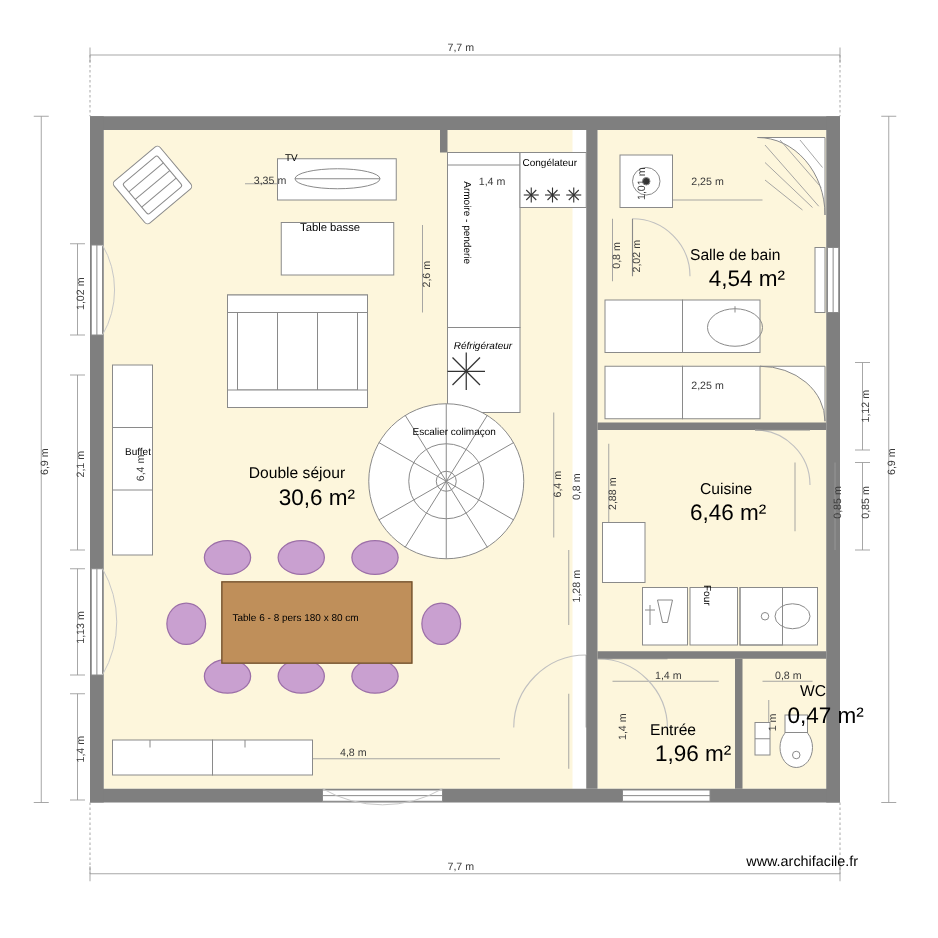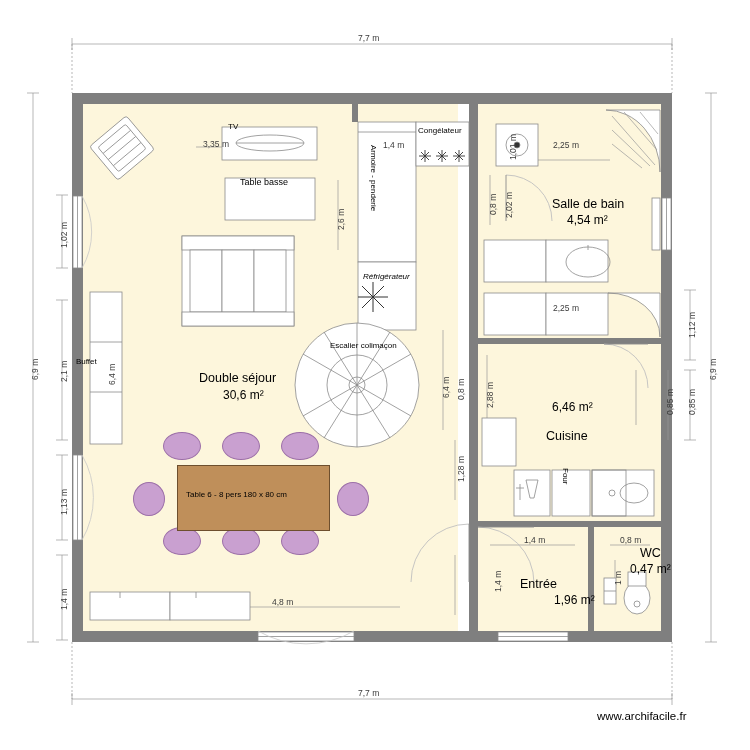--- a/index.html
+++ b/index.html
@@ -2,21 +2,21 @@
 <html><head>
 <meta charset="utf-8">
 <style>
   html,body{margin:0;padding:0;}
   body{width:750px;height:750px;background:#ffffff;font-family:"Liberation Sans",sans-serif;position:relative;overflow:hidden;}
   #plan{position:absolute;left:0;top:0;width:750px;height:750px;}
   .txt{position:absolute;font-family:"Liberation Sans",sans-serif;color:#000;white-space:nowrap;}
   .dimtxt{font-size:8.5px;color:#3b3b3b;}
   .dimtxt.v{transform-origin:0 0;}
   .roomname{font-size:12.5px;color:#000;text-align:center;}
-  .roomarea{font-size:12px;color:#000;text-align:center;}
+  .roomarea{font-size:18px;color:#000;text-align:center;}
   .lbl{font-size:8px;color:#000;}
   .wall{background:#7f7f7f;position:absolute;}
   .floor{position:absolute;background:#fdf6dc;}
   .credit{position:absolute;font-size:11.5px;color:#000;}
   .ellipse{position:absolute;background:#c9a0d0;border:1px solid #9c6fa8;border-radius:50%;}
   .table6{position:absolute;background:#bf8f5a;border:1px solid #6d4f2e;}
   svg{position:absolute;left:0;top:0;overflow:visible;}
 </style>
 </head>
 <body>
@@ -297,37 +297,37 @@
   <div class="ellipse" style="left:337px;top:482px;width:30px;height:32px;"></div>
   <div class="table6" style="left:177px;top:465px;width:151px;height:64px;"></div>
   <div class="txt" style="left:186px;top:490px;font-size:8px;">Table 6 - 8 pers  180 x 80 cm</div>
 
   <div class="txt lbl" style="left:228px;top:122px;">TV</div>
   <div class="txt" style="left:240px;top:177px;font-size:9px;">Table basse</div>
   <div class="txt lbl" style="left:418px;top:126px;">Congélateur</div>
   <div class="txt lbl" style="left:363px;top:272px;font-style:italic;">Réfrigérateur</div>
   <div class="txt lbl" style="left:378px;top:145px;transform:rotate(90deg);transform-origin:0 0;">Armoire - penderie</div>
   <div class="txt lbl" style="left:330px;top:341px;">Escalier colimaçon</div>
-  <div class="txt lbl" style="left:76px;top:357px;">Buffet</div>
+  <div class="txt lbl" style="left:100px;top:357px;">Buffet</div>
   <div class="txt lbl" style="left:570px;top:468px;transform:rotate(90deg);transform-origin:0 0;">Four</div>
 
   <div class="txt roomname" style="left:199px;top:371px;">Double séjour</div>
   <div class="txt roomarea" style="left:223px;top:388px;text-align:right;">30,6 m²</div>
 
   <div class="txt roomname" style="left:552px;top:197px;">Salle de bain</div>
   <div class="txt roomarea" style="left:567px;top:213px;">4,54 m²</div>
 
-  <div class="txt roomname" style="left:546px;top:384px;margin-top:45px;">Cuisine</div>
+  <div class="txt roomname" style="left:560px;top:384px;">Cuisine</div>
   <div class="txt roomarea" style="left:552px;top:400px;">6,46 m²</div>
 
   <div class="txt roomname" style="left:640px;top:546px;">WC</div>
   <div class="txt roomarea" style="left:630px;top:562px;">0,47 m²</div>
 
   <div class="txt roomname" style="left:520px;top:577px;">Entrée</div>
-  <div class="txt roomarea" style="left:524px;top:593px;margin-left:30px;">1,96 m²</div>
+  <div class="txt roomarea" style="left:524px;top:593px;">1,96 m²</div>
 
   <div class="txt dimtxt" style="left:358px;top:33px;">7,7 m</div>
   <div class="txt dimtxt" style="left:358px;top:688px;">7,7 m</div>
   <div class="txt dimtxt v" style="left:30px;top:380px;transform:rotate(-90deg);transform-origin:0 0;">6,9 m</div>
   <div class="txt dimtxt v" style="left:708px;top:380px;transform:rotate(-90deg);transform-origin:0 0;">6,9 m</div>
 
   <div class="txt dimtxt v" style="left:59px;top:248px;transform:rotate(-90deg);transform-origin:0 0;">1,02 m</div>
   <div class="txt dimtxt v" style="left:59px;top:382px;transform:rotate(-90deg);transform-origin:0 0;">2,1 m</div>
   <div class="txt dimtxt v" style="left:59px;top:515px;transform:rotate(-90deg);transform-origin:0 0;">1,13 m</div>
   <div class="txt dimtxt v" style="left:59px;top:610px;transform:rotate(-90deg);transform-origin:0 0;">1,4 m</div>
@@ -349,14 +349,14 @@
   <div class="txt dimtxt v" style="left:456px;top:400px;transform:rotate(-90deg);transform-origin:0 0;">0,8 m</div>
   <div class="txt dimtxt v" style="left:485px;top:408px;transform:rotate(-90deg);transform-origin:0 0;">2,88 m</div>
   <div class="txt dimtxt v" style="left:456px;top:482px;transform:rotate(-90deg);transform-origin:0 0;">1,28 m</div>
   <div class="txt dimtxt" style="left:524px;top:535px;">1,4 m</div>
   <div class="txt dimtxt" style="left:620px;top:535px;">0,8 m</div>
   <div class="txt dimtxt v" style="left:493px;top:592px;transform:rotate(-90deg);transform-origin:0 0;">1,4 m</div>
   <div class="txt dimtxt v" style="left:613px;top:585px;transform:rotate(-90deg);transform-origin:0 0;">1 m</div>
   <div class="txt dimtxt" style="left:272px;top:597px;">4,8 m</div>
   <div class="txt dimtxt v" style="left:634px;top:415px;transform:rotate(-90deg);transform-origin:0 0;"></div>
 
-  <div class="credit" style="left:597px;top:710px;">www.archifacile.fr</div>
+  <div class="credit" style="left:597px;top:684px;">www.archifacile.fr</div>
 </div>
 
 </body></html>

